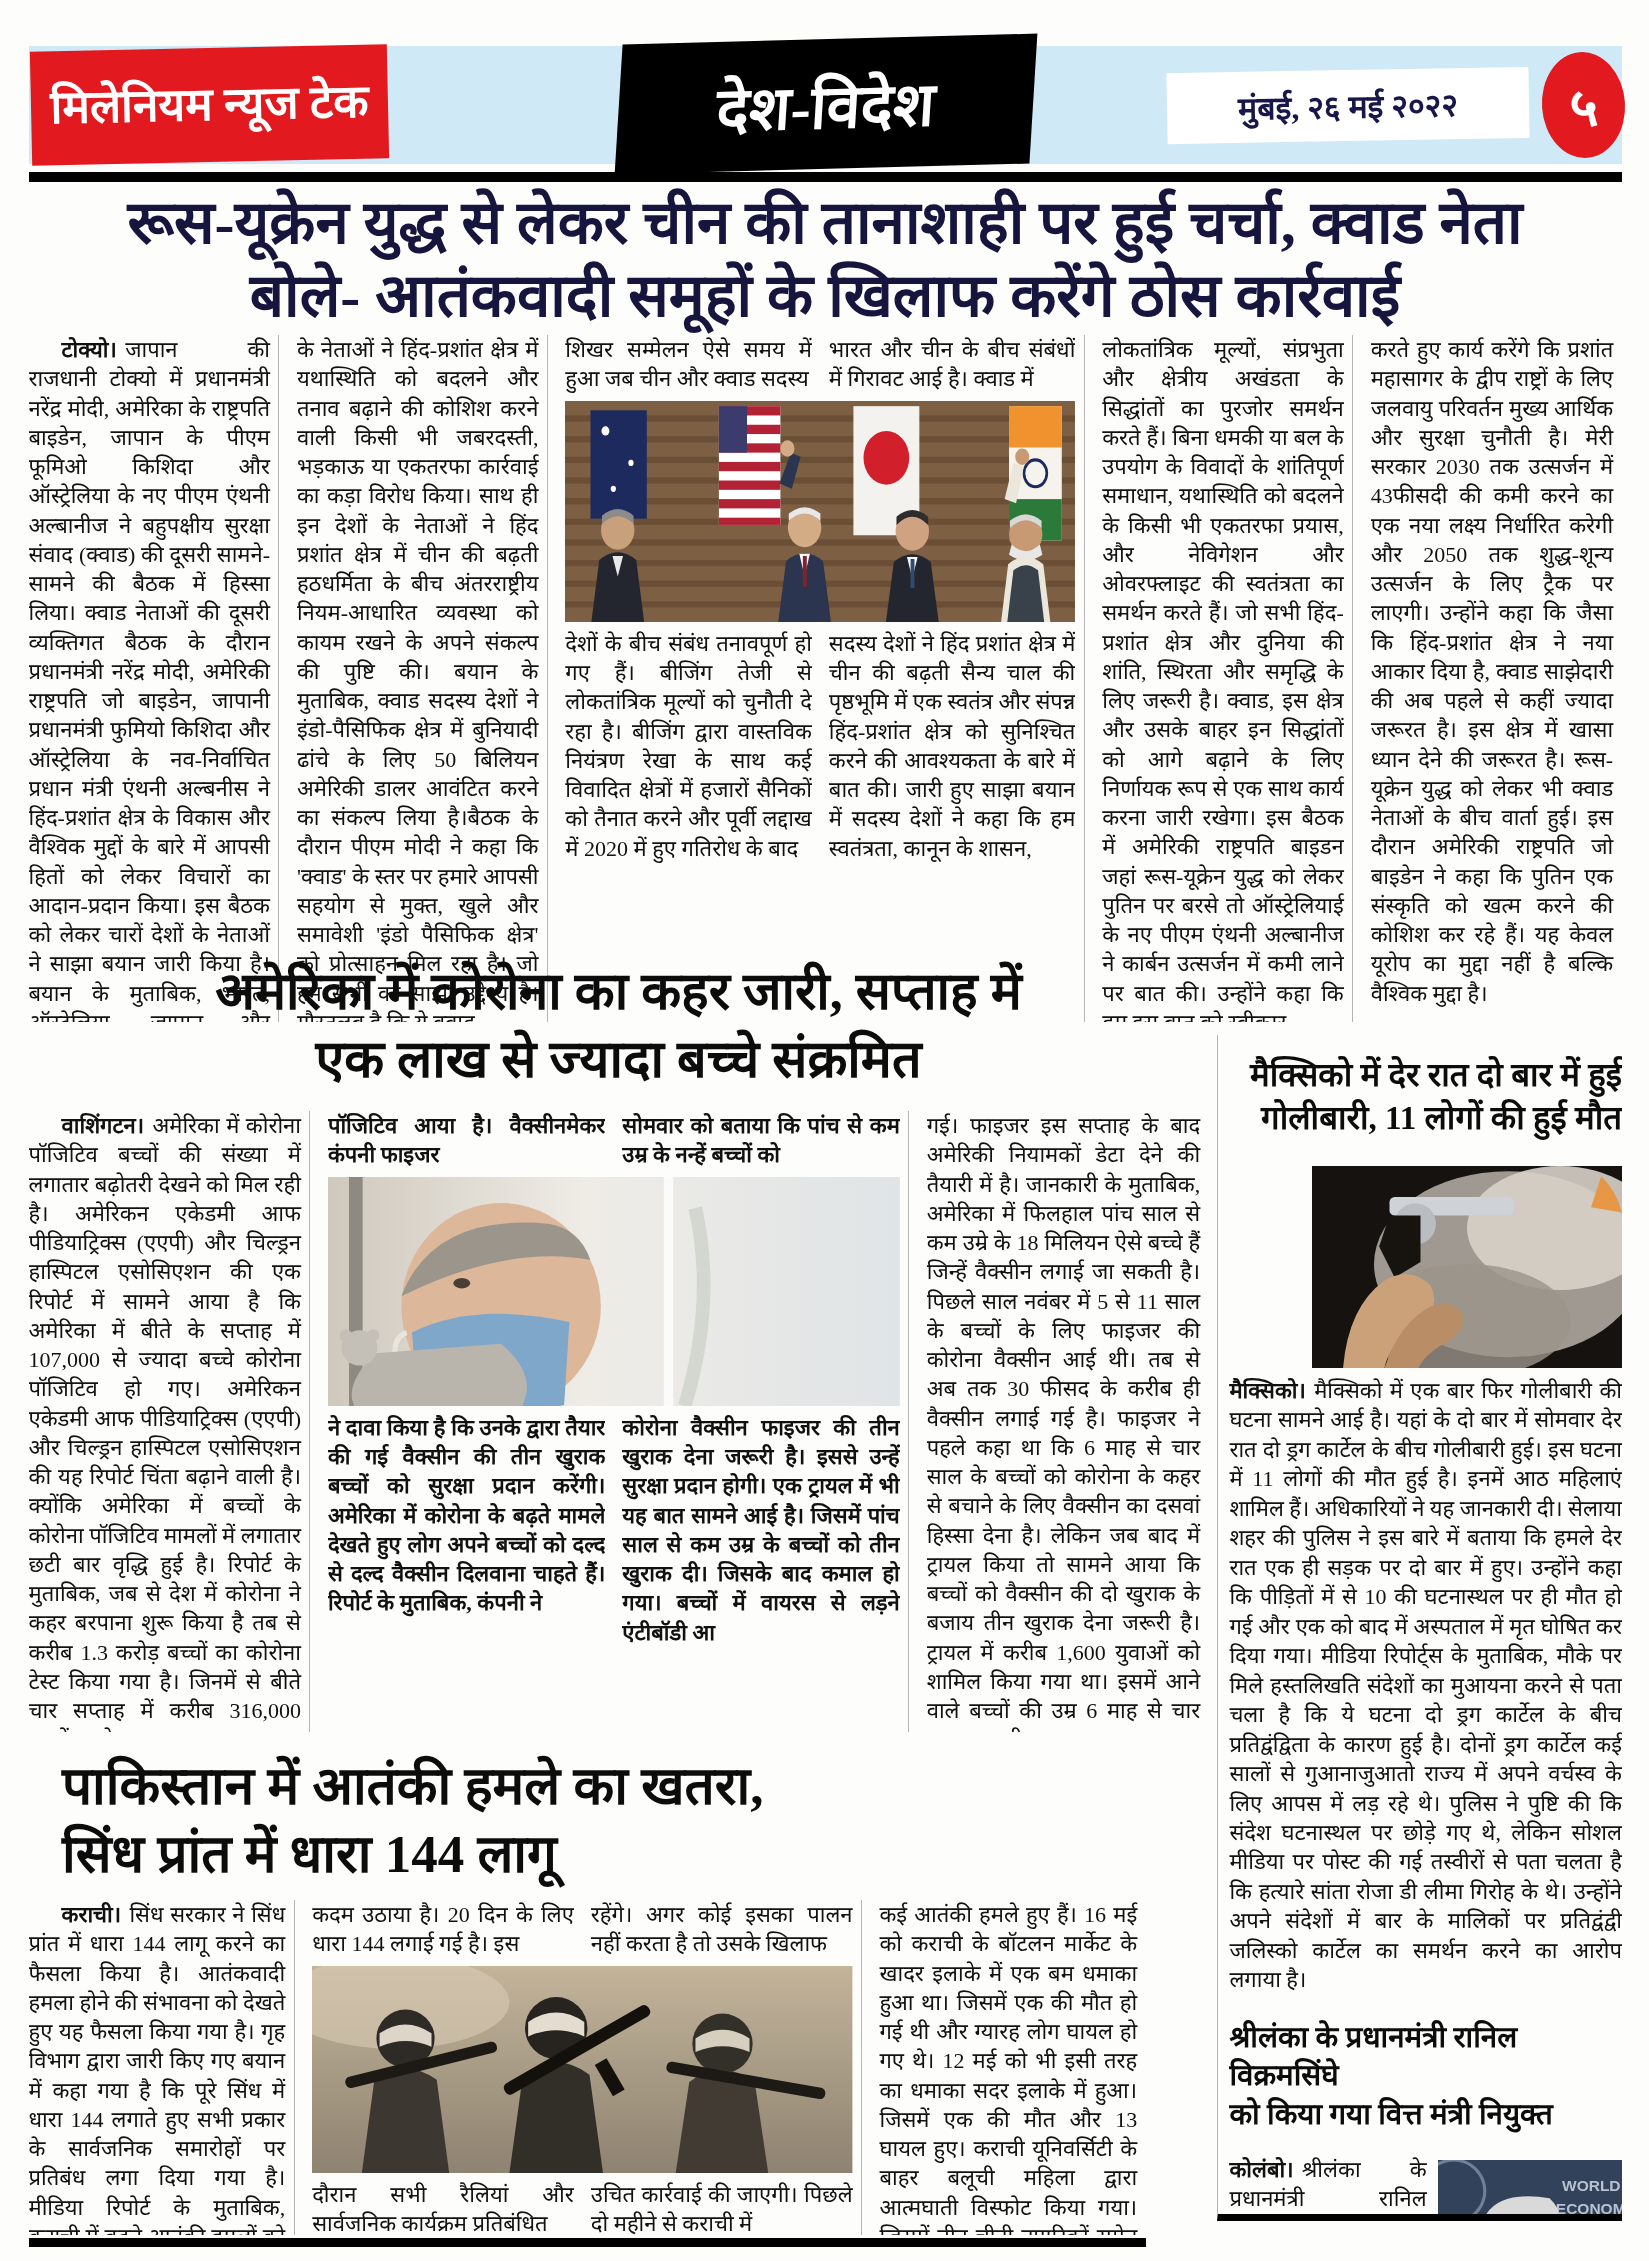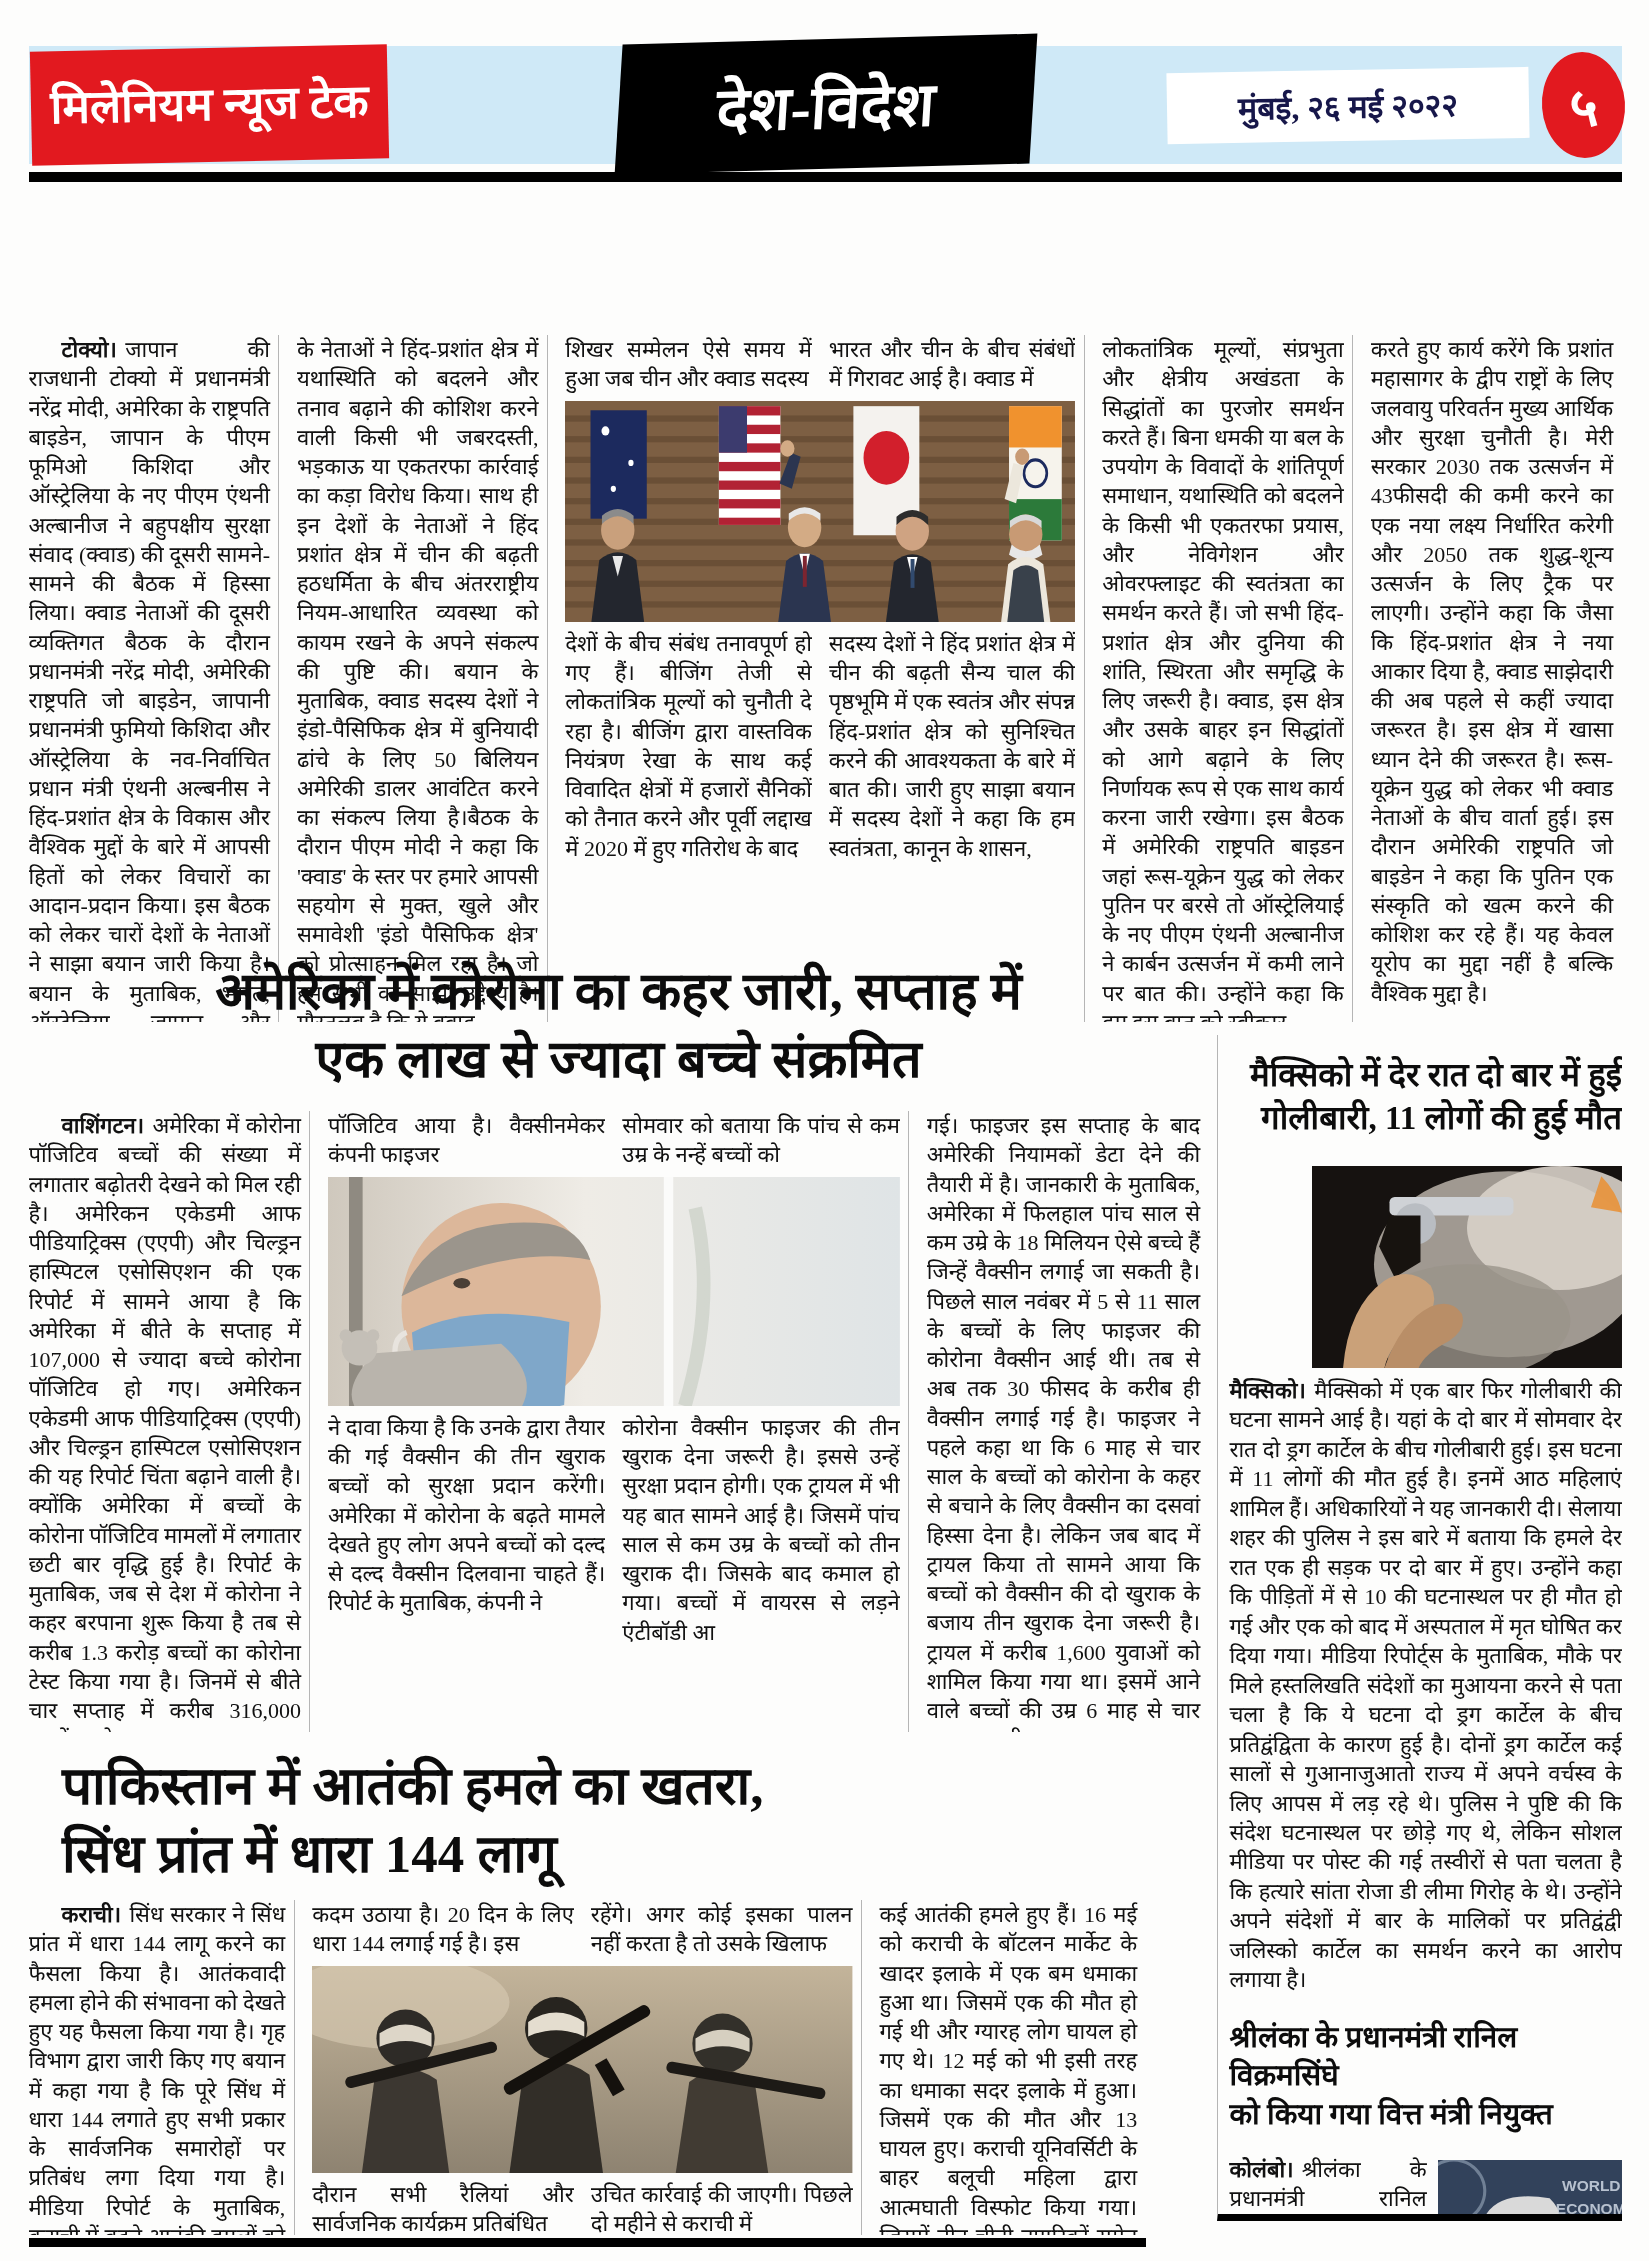--- a/index.html
+++ b/index.html
@@ -38,21 +38,21 @@
   .photo{width:100%;margin:7.2px 0;flex:0 0 auto;}
   .photo svg{display:block;width:100%;height:100%;}
   
   .lead-cols{left:28.5px;top:335px;width:1593px;height:687px;grid-template-columns:repeat(6,1fr);}
   .lead-mid{grid-column:3 / span 2;}
   .ph-quad{height:221px;}
   
   .cor-head{position:absolute;left:28.5px;top:958px;width:1180px;text-align:center;color:#0c0c0c;
             font-weight:700;font-size:52px;line-height:1.3;}
   .cor-cols{left:28.5px;top:1111px;width:1180px;height:621px;grid-template-columns:repeat(4,1fr);}
-  .cor-mid{grid-column:2 / span 2;}
+  .cor-mid{grid-column:2 / span 2;font-weight:bold;}
   .ph-child{height:229px;}
   
   .rail{position:absolute;left:1217px;top:1035px;width:405px;height:1186px;border-left:0.5px solid #b5b5b5;
         padding-left:11.4px;border-bottom:7.2px solid #000;box-sizing:border-box;overflow:hidden;}
   .mex-head{text-align:right;font-weight:700;font-size:33px;line-height:1.32;color:#0c0c0c;margin-top:18.6px;}
   .rail-body{font-size:22px;line-height:1.34;text-align:justify;margin-top:15.5px;}
   .ph-gun{float:right;width:310px;height:203px;margin:3.1px 0 7.2px 11.4px;}
   .sl-head{text-align:left;font-weight:700;font-size:29.5px;line-height:1.3;color:#0c0c0c;margin-top:23px;clear:both;}
   .ph-ranil{float:right;width:184px;height:227px;margin:5.2px 0 6.2px 11.4px;}
   
@@ -69,20 +69,24 @@
 <div class="page">
 
   <div class="band">
     <div class="brand">मिलेनियम न्यूज टेक</div>
     <div class="section">देश-विदेश</div>
     <div class="datebox">मुंबई, २६ मई २०२२</div>
     <div class="pagenum">५</div>
   </div>
   <div class="hrule"></div>
 
+  <div class="lead-head">
+    <h1>रूस-यूक्रेन युद्ध से लेकर चीन की तानाशाही पर हुई चर्चा, क्वाड नेता</h1>
+    <h1>बोले- आतंकवादी समूहों के खिलाफ करेंगे ठोस कार्रवाई</h1>
+  </div>
 
   <div class="cols lead-cols">
     <div class="col">
       <p class="ind"><span class="dl">टोक्यो।</span><span>जापान की राजधानी टोक्यो में प्रधानमंत्री नरेंद्र मोदी, अमेरिका के राष्ट्रपति बाइडेन, जापान के पीएम फूमिओ किशिदा और ऑस्ट्रेलिया के नए पीएम एंथनी अल्बानीज ने बहुपक्षीय सुरक्षा संवाद (क्वाड) की दूसरी सामने-सामने की बैठक में हिस्सा लिया। क्वाड नेताओं की दूसरी व्यक्तिगत बैठक के दौरान प्रधानमंत्री नरेंद्र मोदी, अमेरिकी राष्ट्रपति जो बाइडेन, जापानी प्रधानमंत्री फुमियो किशिदा और ऑस्ट्रेलिया के नव-निर्वाचित प्रधान मंत्री एंथनी अल्बनीस ने हिंद-प्रशांत क्षेत्र के विकास और वैश्विक मुद्दों के बारे में आपसी हितों को लेकर विचारों का आदान-प्रदान किया। इस बैठक को लेकर चारों देशों के नेताओं ने साझा बयान जारी किया है। बयान के मुताबिक, भारत, ऑस्ट्रेलिया, जापान और अमेरिका</span></p>
     </div>
     <div class="col">
       <p>के नेताओं ने हिंद-प्रशांत क्षेत्र में यथास्थिति को बदलने और तनाव बढ़ाने की कोशिश करने वाली किसी भी जबरदस्ती, भड़काऊ या एकतरफा कार्रवाई का कड़ा विरोध किया। साथ ही इन देशों के नेताओं ने हिंद प्रशांत क्षेत्र में चीन की बढ़ती हठधर्मिता के बीच अंतरराष्ट्रीय नियम-आधारित व्यवस्था को कायम रखने के अपने संकल्प की पुष्टि की। बयान के मुताबिक, क्वाड सदस्य देशों ने इंडो-पैसिफिक क्षेत्र में बुनियादी ढांचे के लिए 50 बिलियन अमेरिकी डालर आवंटित करने का संकल्प लिया है।बैठक के दौरान पीएम मोदी ने कहा कि 'क्वाड' के स्तर पर हमारे आपसी सहयोग से मुक्त, खुले और समावेशी 'इंडो पैसिफिक क्षेत्र' को प्रोत्साहन मिल रहा है। जो हम सभी का साझा उद्देश्य है। गौरतलब है कि ये क्वाड</p>
     </div>
     <div class="mid lead-mid">
       <div class="striprow">

